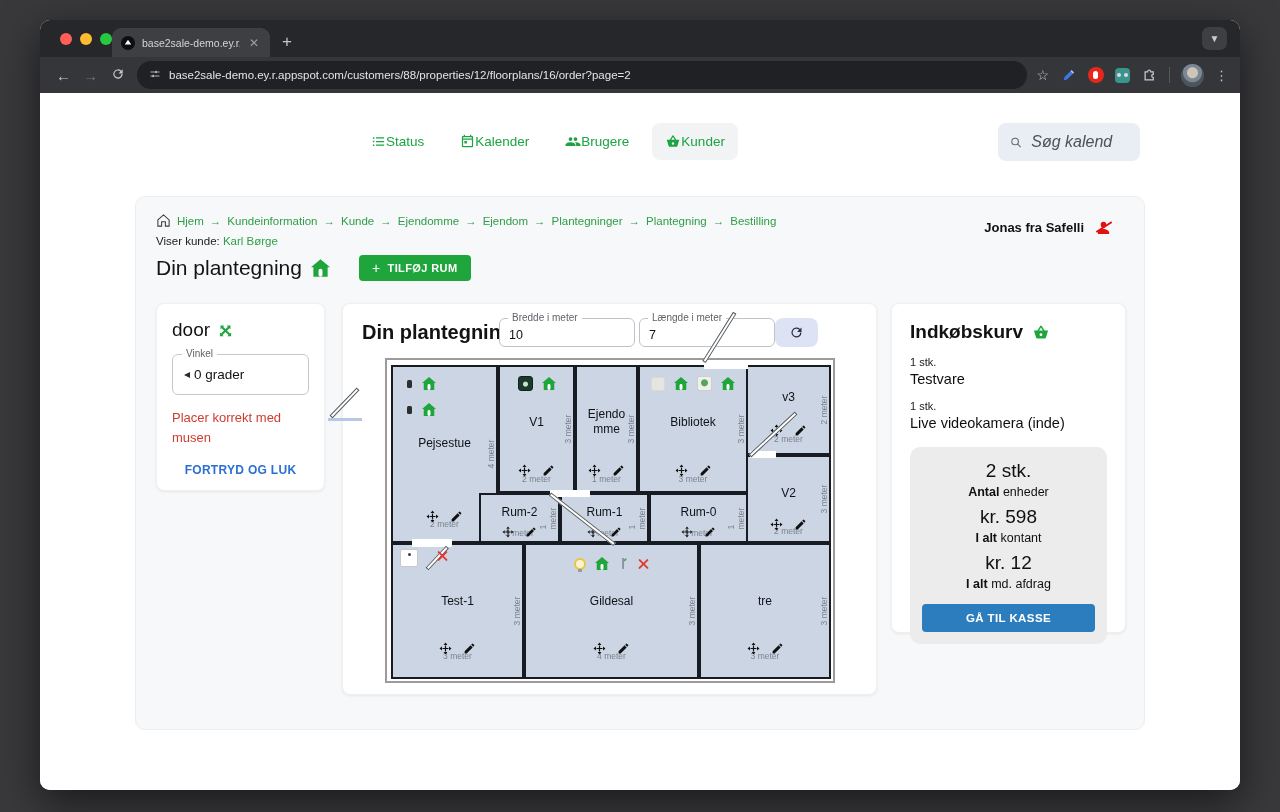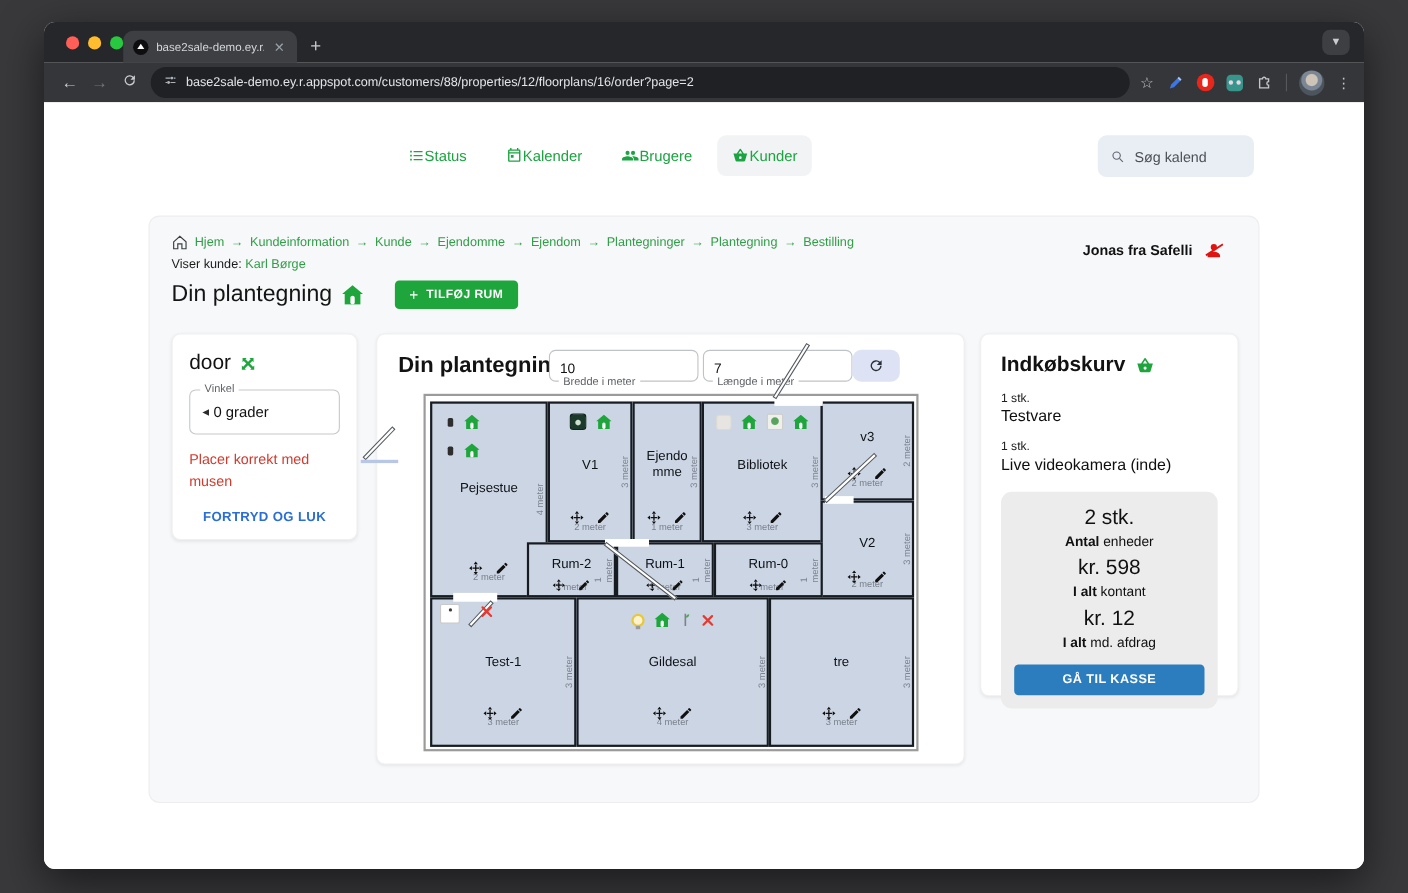--- a/index.html
+++ b/index.html
@@ -44,22 +44,22 @@
 
   
   .page { position:relative; height:697px; background:#fff; }
 
   .topnav { position:absolute; left:318px; top:30px; display:flex; align-items:center; gap:10px; }
   .nav-item { display:flex; align-items:flex-start; gap:0; color:#1ba441; font-size:13.5px; padding:11px 13px; border-radius:8px; }
   .nav-item.active { background:#f2f3f5; }
 
   .search { position:absolute; right:100px; top:30px; width:142px; height:38px; background:#e9edf4;
             border-radius:8px; display:flex; align-items:center; gap:9px; padding:0 12px; }
-  .search input { border:none; background:transparent; outline:none; font-size:13px; color:#15803d; width:100%;
-                  font-family:"Liberation Sans", sans-serif; }
+  .search input { border:none; background:transparent; outline:none; font-size:16px; color:#15803d; width:100%;
+                  font-family:"Liberation Sans", sans-serif;font-style:italic; }
   .search input::placeholder { color:#4d5156; opacity:1; }
 
   .main { position:absolute; left:95px; top:103px; width:1010px; height:534px; background:#f7f8f9;
           border:1px solid #ededef; border-radius:10px; }
 
   .breadcrumb { position:absolute; left:20px; top:16px; display:flex; align-items:center; gap:6px;
                 font-size:11.5px; color:#2f9e47; }
   .crumb { color:#2f9e47; }
   .crumb-sep { color:#2f9e47; }
   .viewing { position:absolute; left:20px; top:38px; font-size:11.5px; color:#1b1b1b; }
@@ -90,21 +90,21 @@
   
   .float-door { position:absolute; z-index:60; }
   .door-line { position:absolute; height:4px; background:#fff; border:1.4px solid #555b61; }
   .float-door .leaf { left:331px; top:415px; width:39px; transform:rotate(-46deg); transform-origin:left center; }
   .float-base { position:absolute; left:328px; top:418px; width:34px; height:3px; background:#b9c7e6; }
 
   
   .plan-card { left:206px; top:106px; width:535px; height:392px; overflow:visible; }
   .plan-title { position:absolute; left:19px; top:17px; font-size:20px; font-weight:700; color:#131313; }
   .mfield { position:absolute; border:1px solid #bfc3c9; border-radius:6px; width:136px; height:29px; background:#fff; }
-  .mfield .flabel { position:absolute; top:-7px; left:8px; background:#fff; padding:0 4px; font-size:10px; color:#5f6368;margin-top:30px; }
+  .mfield .flabel { position:absolute; top:-7px; left:8px; background:#fff; padding:0 4px; font-size:10px; color:#5f6368; }
   .mfield input { border:none; outline:none; width:100%; height:100%; padding:4px 9px 0; font-size:12.5px; color:#111;
                   background:transparent; font-family:"Liberation Sans", sans-serif; }
   .f-bredde { left:156px; top:14px; } .f-laengde { left:296px; top:14px; }
   .btn-refresh { position:absolute; left:432px; top:14px; width:43px; height:29px; background:#dde3f4;
                  border:none; border-radius:8px; display:flex; align-items:center; justify-content:center; }
 
   .plan { position:absolute; left:42px; top:54px; width:450px; height:325px; border:2px solid #9b9b9b;
           background:#fff; overflow:visible; }
   .room { position:absolute; background:#ccd5e3; border:2px solid #171c23; display:flex; align-items:center;
           justify-content:center; }

